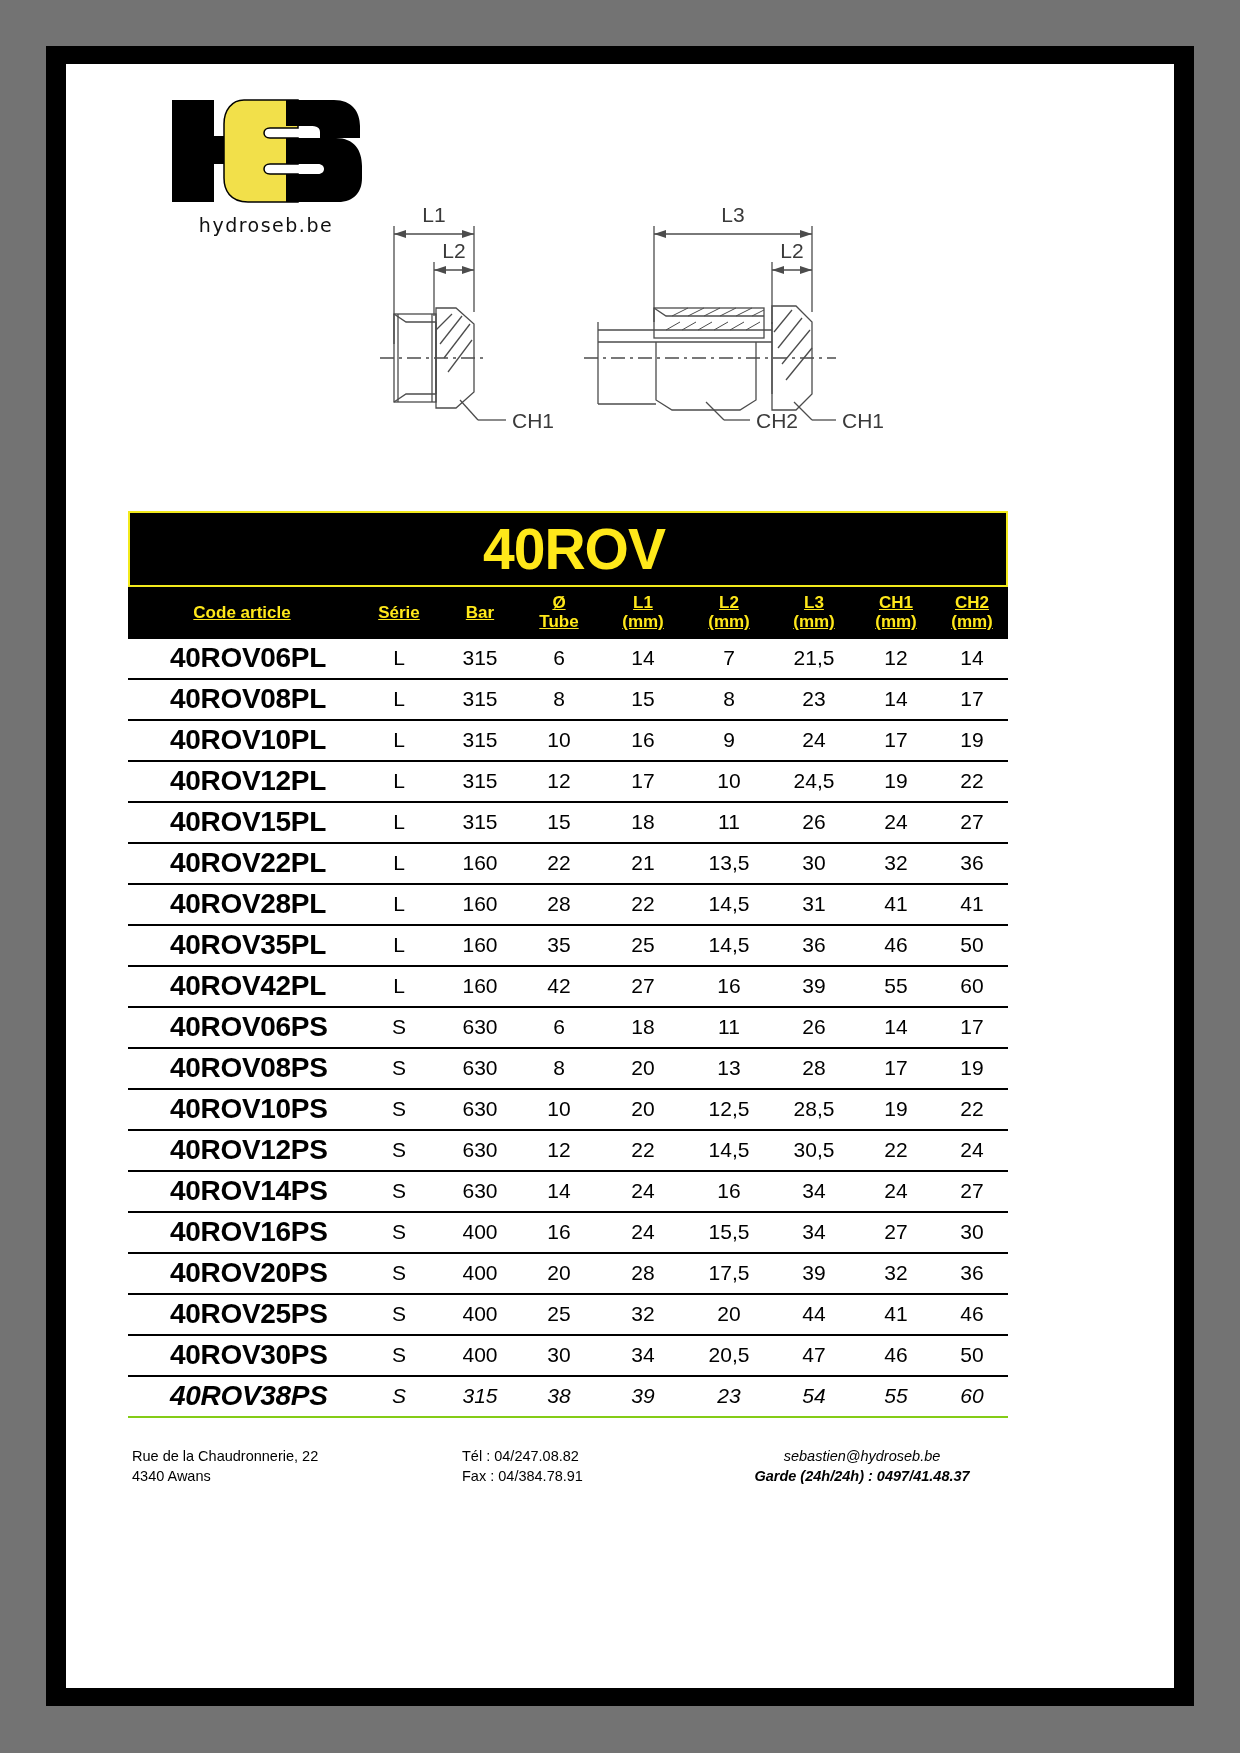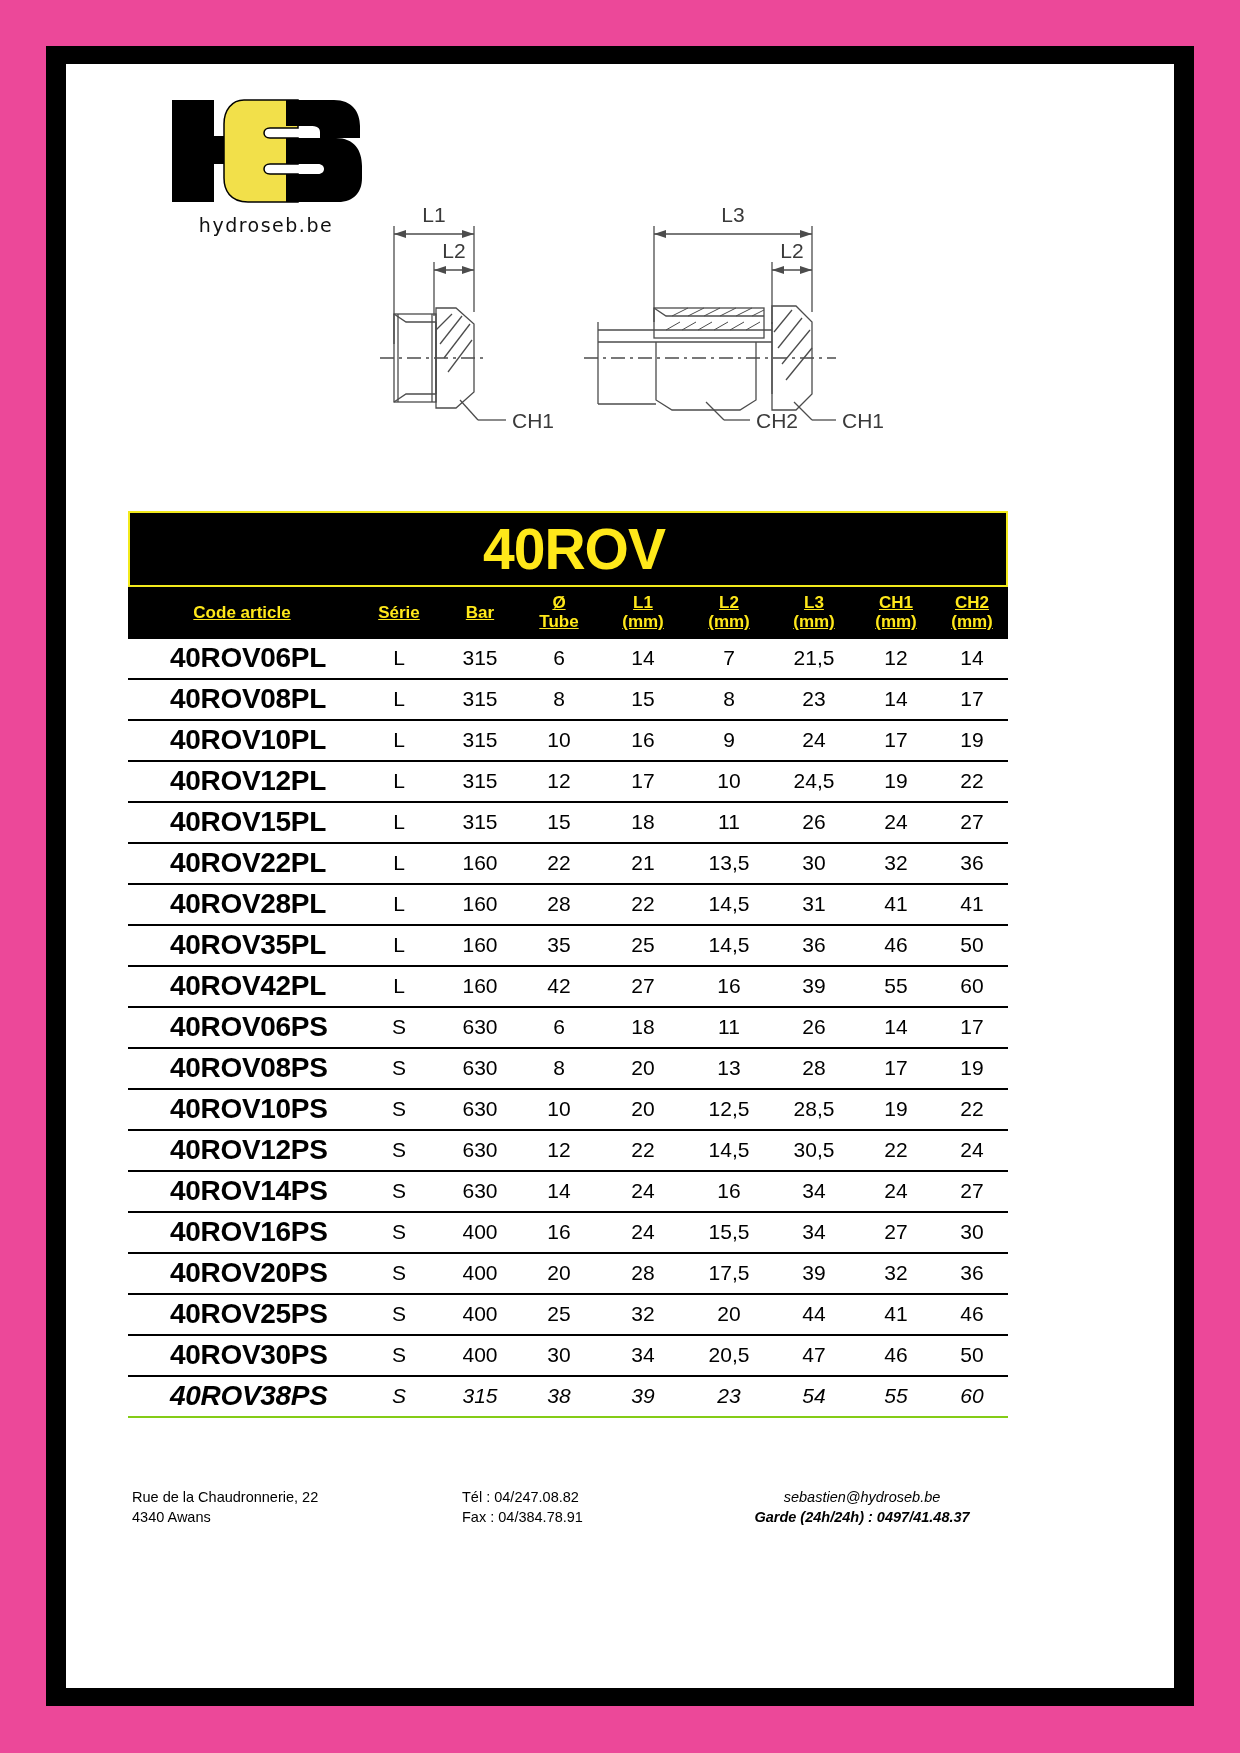--- a/index.html
+++ b/index.html
@@ -7,21 +7,21 @@
     padding: 0;
     background: #ffffff;
   }
   body {
     font-family: "Liberation Sans", sans-serif;
   }
   .page {
     position: relative;
     width: 1240px;
     height: 1753px;
-    background: #ec4899;
+    background: #737373;
     box-sizing: border-box;
     overflow: hidden;
   }
   
   .frame-outer {
     position: absolute;
     left: 46px;
     top: 46px;
     width: 1148px;
     height: 1660px;
@@ -146,21 +146,21 @@
   }
   table.spec tbody tr:last-child td {
     border-bottom: 2px solid #84cc16;
     font-style: italic;
   }
 
   
   .footer {
     position: absolute;
     left: 66px;
-    top: 1424px;
+    top: 1383px;
     width: 900px;
     font-size: 14.5px;
     color: #000000;
     line-height: 1.35;
   }
   .footer-cols {
     display: flex;
     width: 100%;
   }
   .f-col-addr { width: 330px; }

